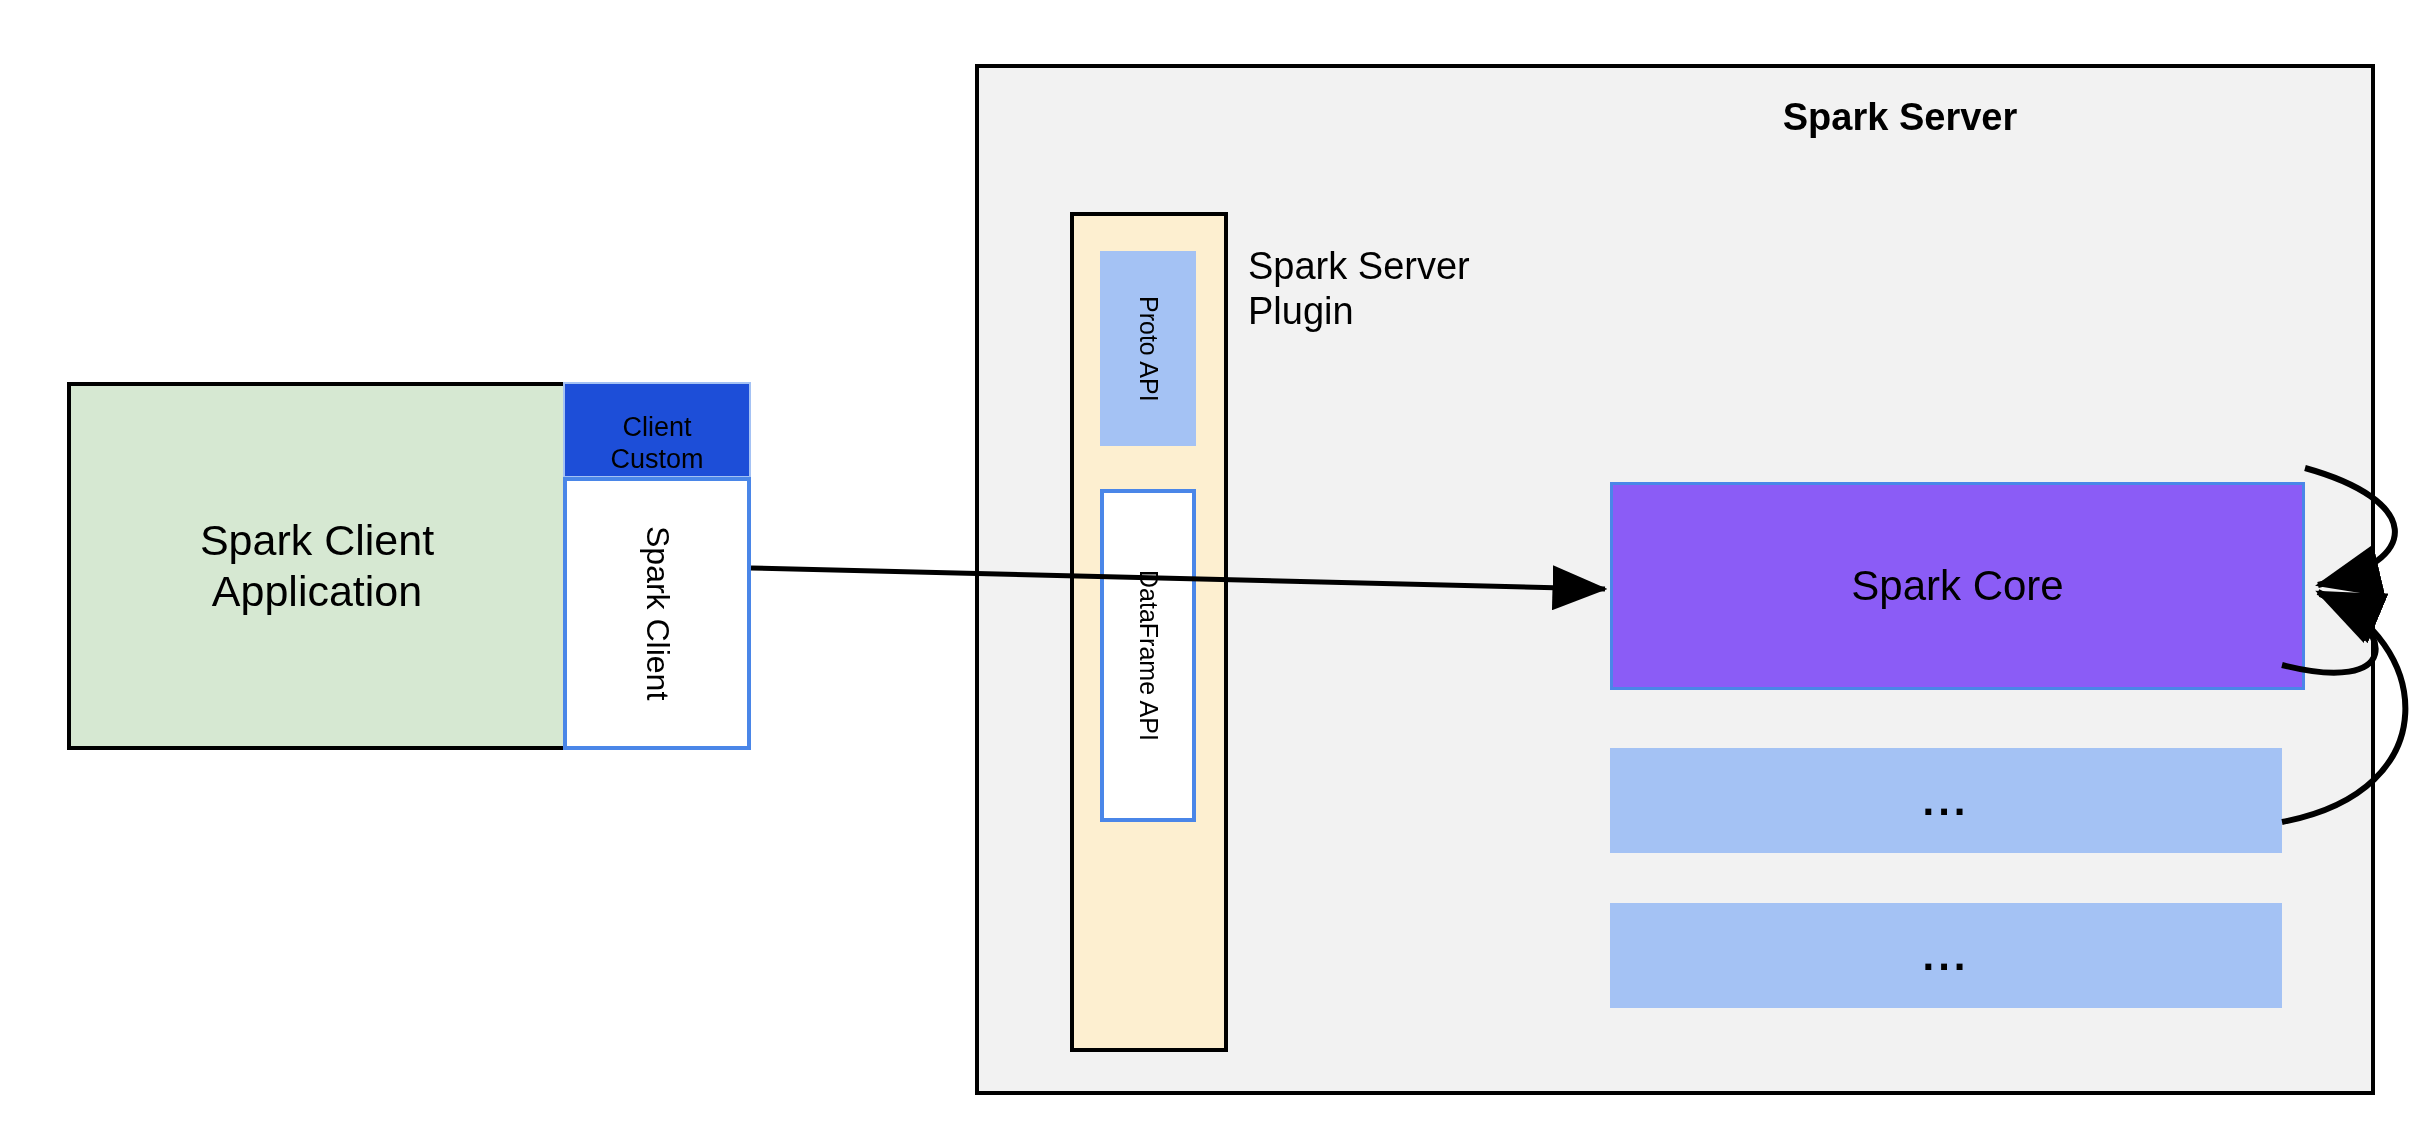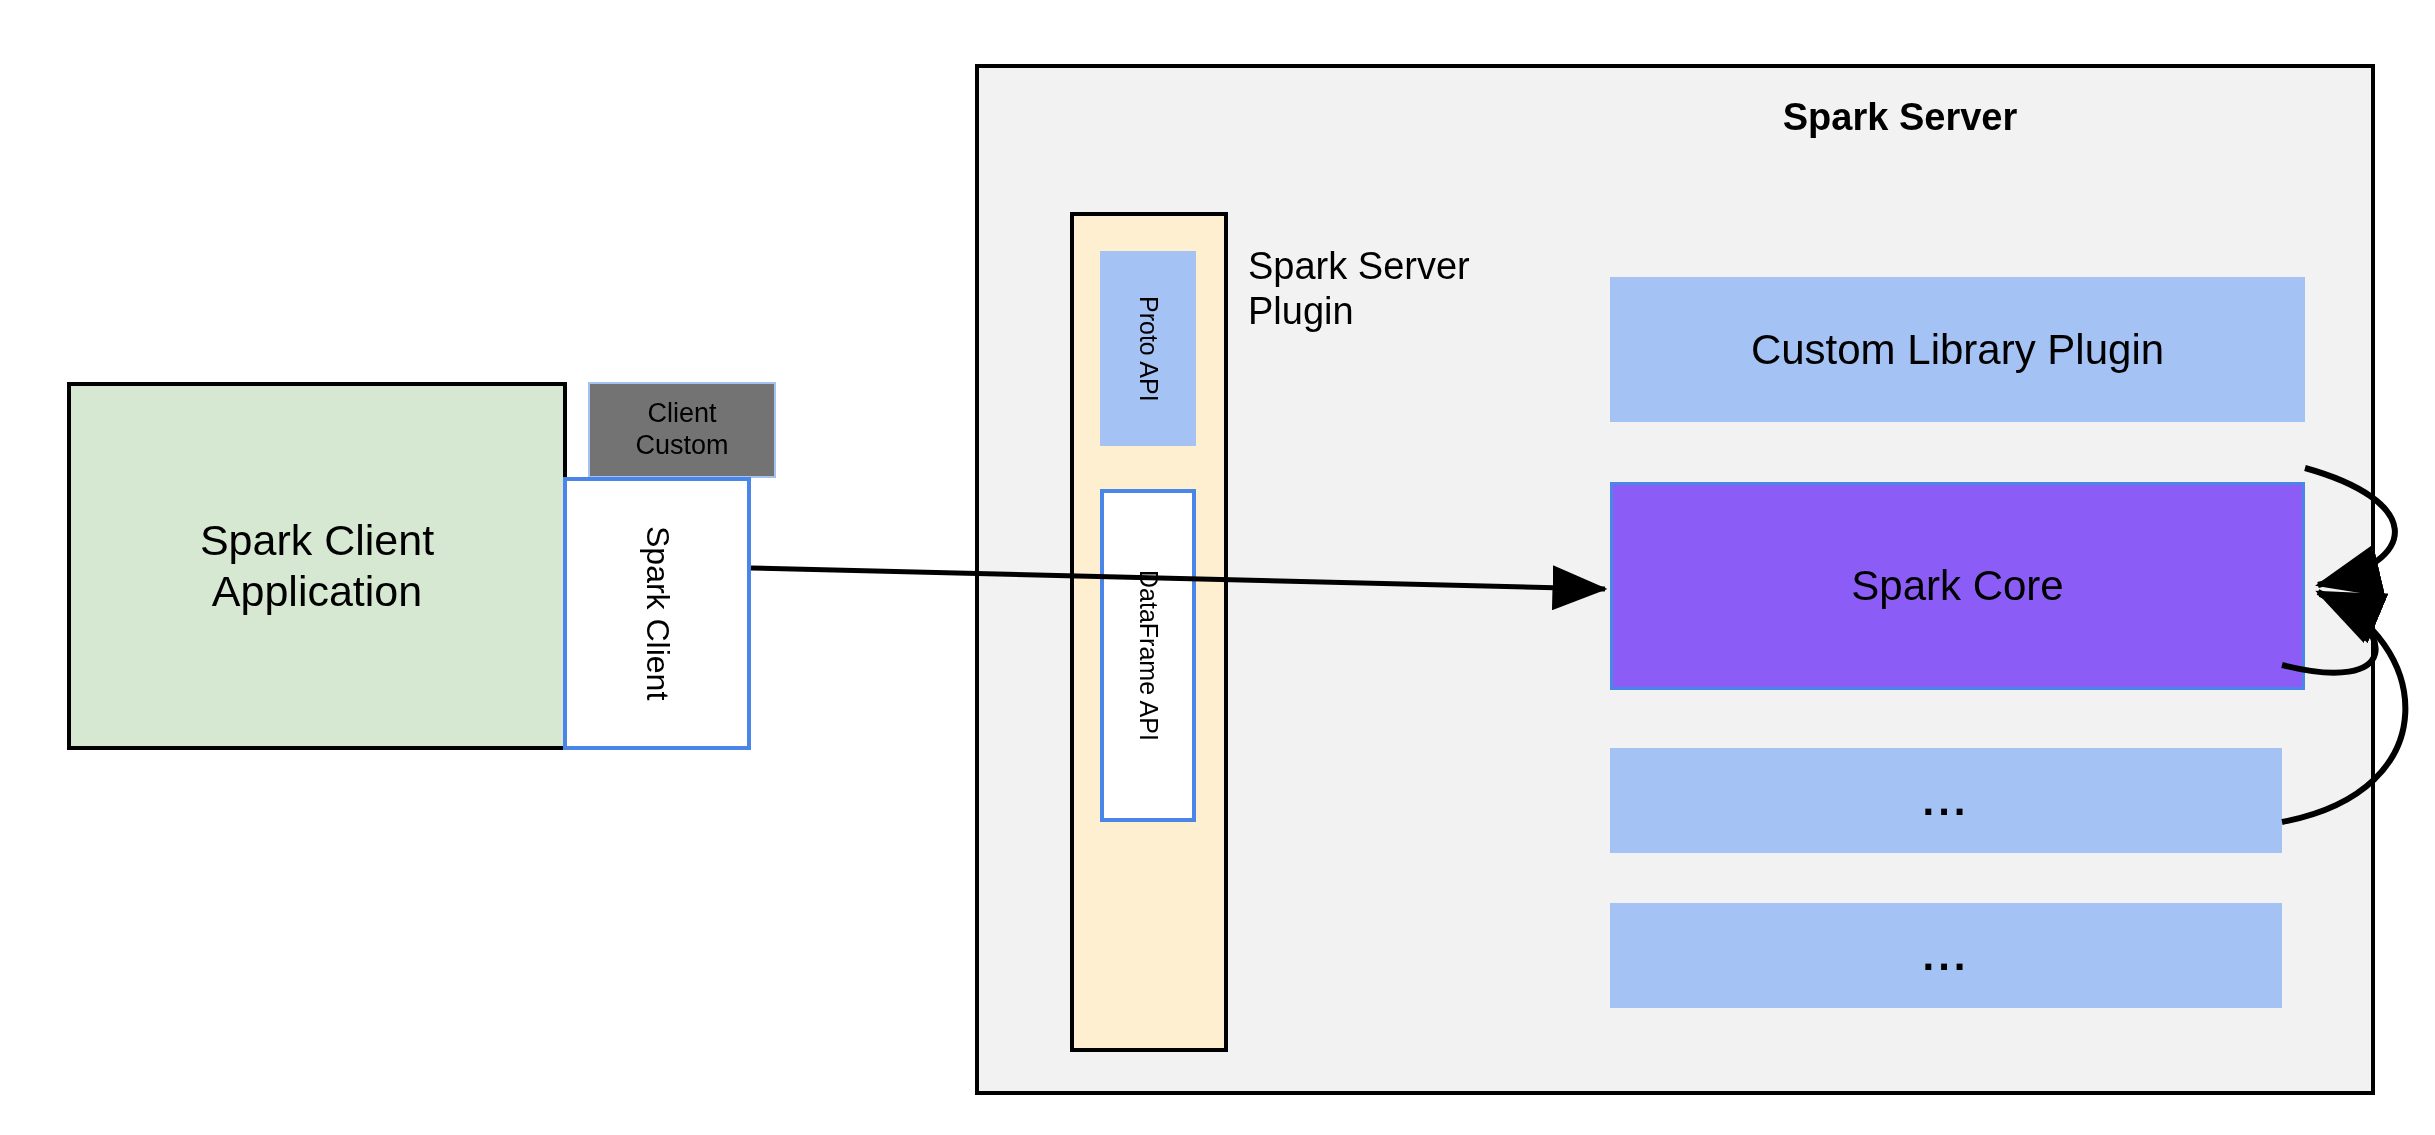--- a/index.html
+++ b/index.html
@@ -37,28 +37,29 @@
     left: 67px;
     top: 382px;
     width: 500px;
     height: 368px;
     background: #d6e8d2;
     border: 4px solid #000000;
     font-size: 43px;
     z-index: 2;
   }
   .client-package {
-    left: 588px;
+    left: 563px;
     top: 382px;
     width: 188px;
     height: 96px;
-    background: #737373;
+    background: #1d4ed8;
     border: 2px solid #a4c2f4;
     font-size: 27px;
     z-index: 3;
+    align-items: flex-end;
   }
   .spark-client {
     left: 563px;
     top: 477px;
     width: 188px;
     height: 273px;
     background: #ffffff;
     border: 4px solid #4a86e8;
     z-index: 4;
   }
@@ -229,23 +230,20 @@
     <span class="vtext">DataFrame API</span>
   </div>
 
   <div class="server-lib-label">
     <div>Spark Server</div>
     <div>Plugin</div>
   </div>
 
   <div class="server-title">Spark Server</div>
 
-  <div class="box plugin-box">
-    <span>Custom Library Plugin</span>
-  </div>
 
   <div class="box core-box">
     <span>Spark Core</span>
   </div>
 
   <div class="box dots-box dots-1">
     <span>...</span>
   </div>
   <div class="box dots-box dots-2">
     <span>...</span>

